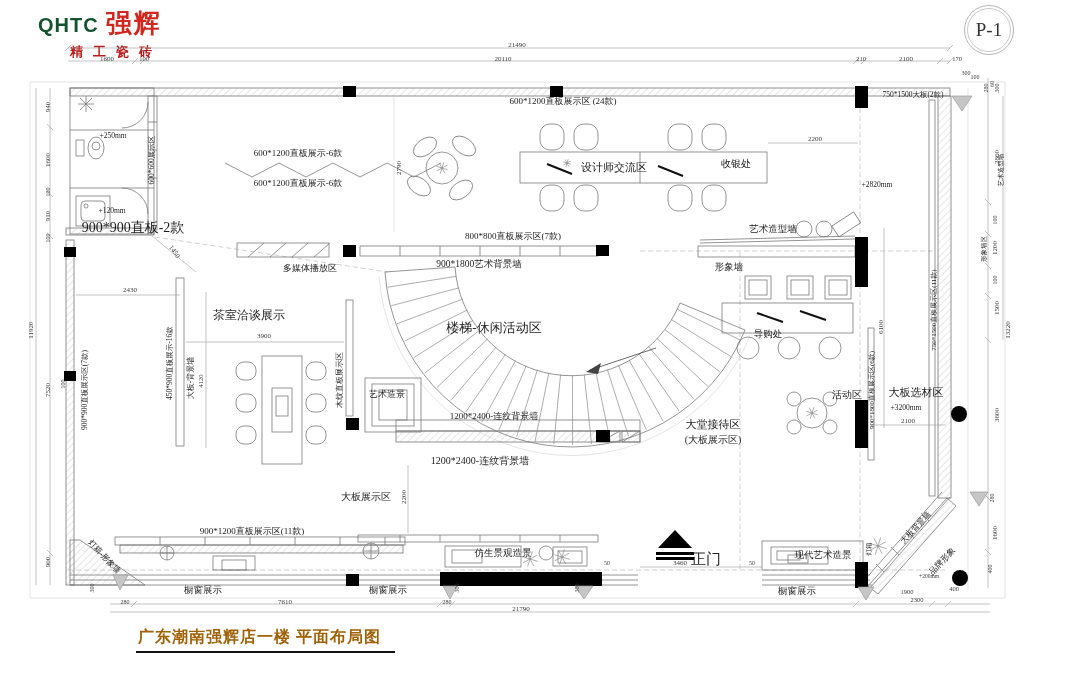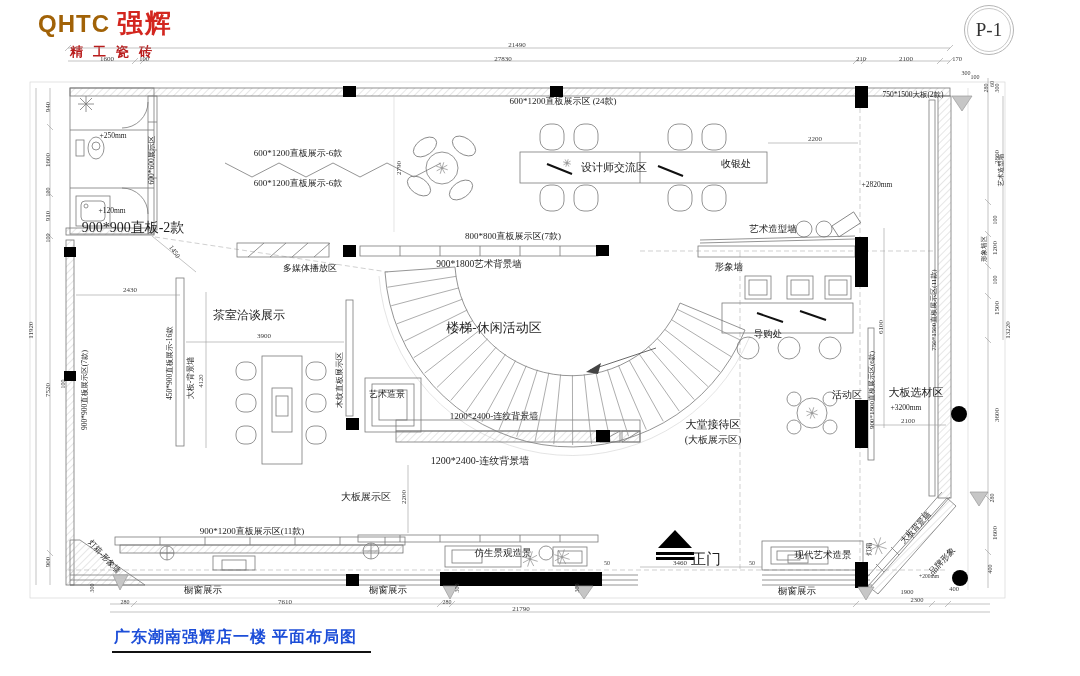--- a/index.html
+++ b/index.html
@@ -13,31 +13,31 @@
   .diml line{stroke:#9a9a9a;stroke-width:0.6;}
   .faint line,.faint rect,.faint path{stroke:#d8d8d8;fill:none;stroke-width:0.7;}
   .dash line{stroke:#bbb;stroke-width:0.7;stroke-dasharray:5 3;fill:none;}
   .pen line{stroke:#111;stroke-width:2;}
   .plants line,#stair-treads line{stroke:#8a8a8a;stroke-width:0.7;}
   .ann{position:absolute;white-space:nowrap;color:#1d1d1d;line-height:1;
        font-family:"Liberation Serif","DejaVu Serif",serif;}
   .ann.dim{color:#3c3c3c;}
   .logo{position:absolute;left:38px;top:6px;}
   .logo-row{display:flex;align-items:baseline;}
-  .logo-en{color:#a16207;font-weight:800;font-size:24px;letter-spacing:1px;}
+  .logo-en{color:#14532d;font-weight:800;font-size:20px;letter-spacing:1px;}
   .logo-cn{color:#d3261f;font-weight:800;font-size:26px;margin-left:7px;letter-spacing:2px;}
   .logo-tag{color:#b91c1c;font-weight:bold;font-size:13px;letter-spacing:10px;margin:2px 0 4px 32px;}
   .pageno{position:absolute;left:964px;top:5px;width:48px;height:48px;border:1px solid #b5b5b5;
           border-radius:50%;display:flex;align-items:center;justify-content:center;}
   .pageno .inner{width:42px;height:42px;border:1px solid #c9c9c9;border-radius:50%;
           display:flex;align-items:center;justify-content:center;
           font-family:"Liberation Serif",serif;font-size:19px;color:#333;}
   .title-block{position:absolute;left:112px;top:627px;}
-  .title-main{font-family:"Liberation Serif",serif;font-size:16px;font-weight:bold;color:#1d4ed8;
-              letter-spacing:1px;border-bottom:2px solid #111;padding:0 14px 3px 2px;}
+  .title-main{font-family:"Liberation Serif",serif;font-size:16px;font-weight:bold;color:#a16207;
+              letter-spacing:1px;border-bottom:2px solid #111;padding:0 14px 3px 2px;margin-left:24px;}
   .title-sub{font-family:"Liberation Serif",serif;font-size:10.5px;color:#222;margin-top:4px;padding-left:2px;}
 </style>
 </head>
 <body>
 
 <div class="canvas">
 
   <div class="logo">
     <div class="logo-row">
       <span class="logo-en">QHTC</span>
@@ -449,21 +449,21 @@
       <div class="ann lbl" style="left: 797px; top: 592px; font-size: 9.5px; transform: translate(-50%, -50%);">橱窗展示</div>
       <div class="ann lbl" style="left: 916px; top: 528px; font-size: 8px; transform: translate(-50%, -50%) rotate(-47deg);">大板背景墙</div>
       <div class="ann lbl" style="left: 942px; top: 561px; font-size: 8.5px; transform: translate(-50%, -50%) rotate(-47deg);">品牌形象</div>
       <div class="ann lbl" style="left: 934px; top: 310px; font-size: 7px; transform: translate(-50%, -50%) rotate(-90deg);">750*1500直板展示区(11款)</div>
       <div class="ann lbl" style="left: 869px; top: 549px; font-size: 6.5px; transform: translate(-50%, -50%) rotate(-90deg);">灯箱</div>
       <div class="ann lbl" style="left: 1001px; top: 170px; font-size: 6.5px; transform: translate(-50%, -50%) rotate(-90deg);">艺术造型墙</div>
       <div class="ann lbl" style="left: 984px; top: 249px; font-size: 6.5px; transform: translate(-50%, -50%) rotate(-90deg);">形象墙区</div>
       <div class="ann dim" style="left: 517px; top: 45px; font-size: 7px; transform: translate(-50%, -50%);">21490</div>
       <div class="ann dim" style="left: 107px; top: 59px; font-size: 7px; transform: translate(-50%, -50%);">1600</div>
       <div class="ann dim" style="left: 144px; top: 59px; font-size: 6.5px; transform: translate(-50%, -50%);">100</div>
-      <div class="ann dim" style="left: 503px; top: 59px; font-size: 7px; transform: translate(-50%, -50%);">27830</div>
+      <div class="ann dim" style="left: 503px; top: 59px; font-size: 7px; transform: translate(-50%, -50%);">20110</div>
       <div class="ann dim" style="left: 861px; top: 59px; font-size: 6.5px; transform: translate(-50%, -50%);">210</div>
       <div class="ann dim" style="left: 906px; top: 59px; font-size: 7px; transform: translate(-50%, -50%);">2100</div>
       <div class="ann dim" style="left: 957px; top: 59px; font-size: 6.5px; transform: translate(-50%, -50%);">170</div>
       <div class="ann dim" style="left: 975px; top: 77px; font-size: 6px; transform: translate(-50%, -50%);">100</div>
       <div class="ann dim" style="left: 992px; top: 84px; font-size: 6px; transform: translate(-50%, -50%) rotate(-90deg);">60</div>
       <div class="ann dim" style="left: 966px; top: 73px; font-size: 6px; transform: translate(-50%, -50%);">300</div>
       <div class="ann dim" style="left: 986px; top: 88px; font-size: 6px; transform: translate(-50%, -50%) rotate(-90deg);">280</div>
       <div class="ann dim" style="left: 997px; top: 88px; font-size: 6px; transform: translate(-50%, -50%) rotate(-90deg);">300</div>
       <div class="ann dim" style="left: 48px; top: 107px; font-size: 7px; transform: translate(-50%, -50%) rotate(-90deg);">940</div>
       <div class="ann dim" style="left: 48px; top: 160px; font-size: 7px; transform: translate(-50%, -50%) rotate(-90deg);">1600</div>

